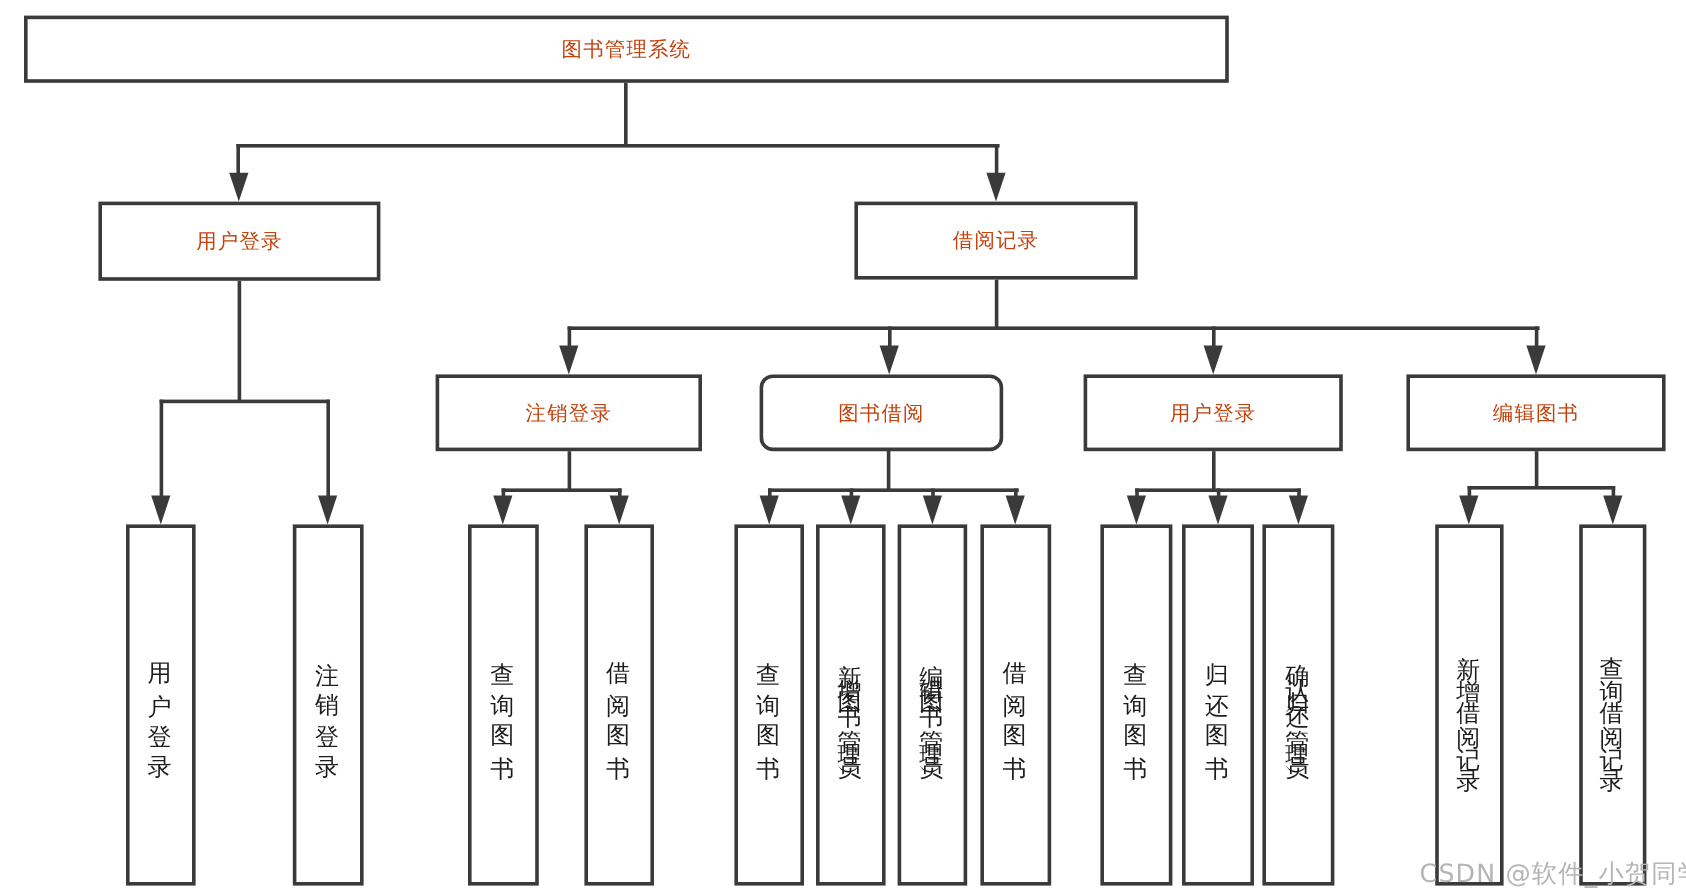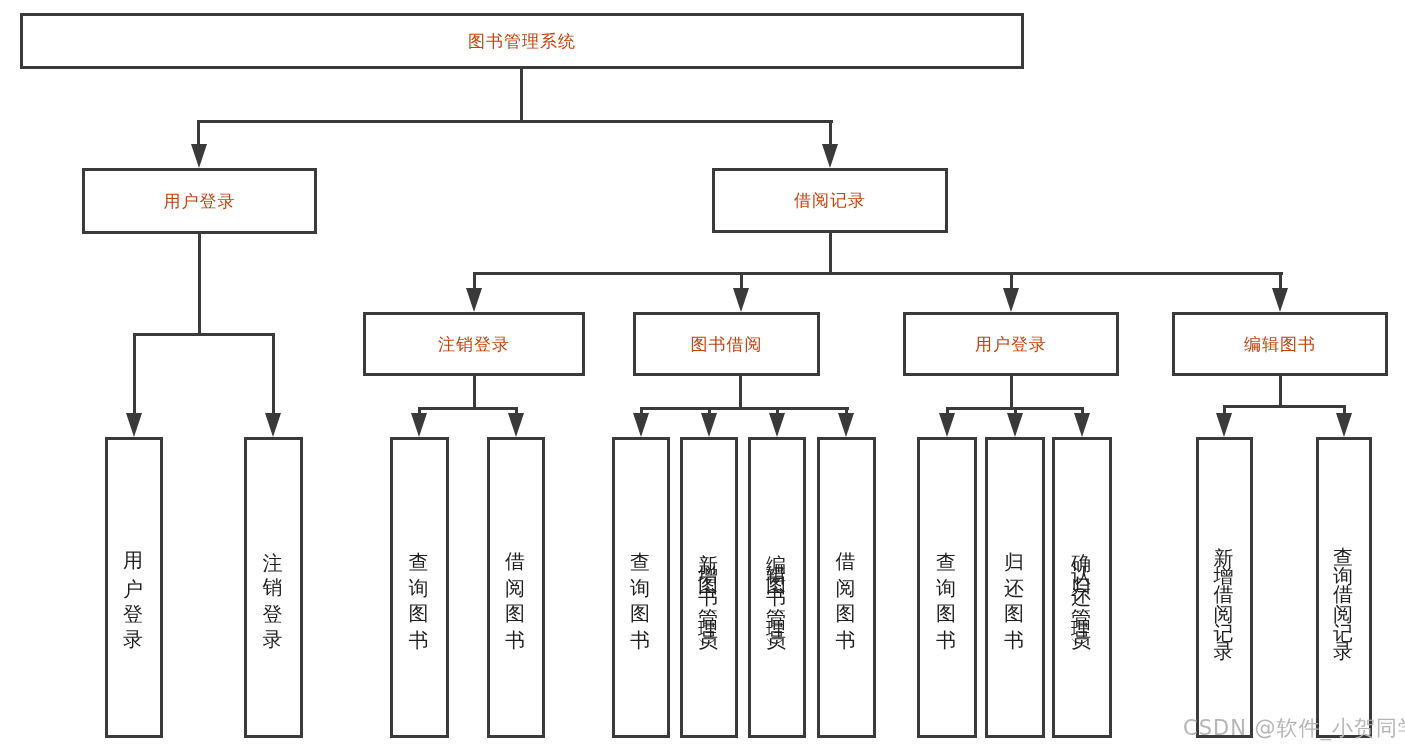--- a/index.html
+++ b/index.html
@@ -92,21 +92,21 @@
   <div class="vl" style="left:473px;top:272px;height:18px;"></div>
   <div class="ar" style="left:466px;top:288px;"></div>
   <div class="vl" style="left:740px;top:272px;height:18px;"></div>
   <div class="ar" style="left:733px;top:288px;"></div>
   <div class="vl" style="left:1010px;top:272px;height:18px;"></div>
   <div class="ar" style="left:1003px;top:288px;"></div>
   <div class="vl" style="left:1279px;top:272px;height:18px;"></div>
   <div class="ar" style="left:1272px;top:288px;"></div>
 
   <div class="box" style="left:363px;top:312px;width:222px;height:64px;">注销登录</div>
-  <div class="box" style="left:633px;top:312px;width:187px;height:64px;">图书借阅</div>
+  <div class="box" style="left:633px;top:312px;width:203px;height:64px;border-radius:11px;">图书借阅</div>
   <div class="box" style="left:903px;top:312px;width:216px;height:64px;">用户登录</div>
   <div class="box" style="left:1172px;top:312px;width:216px;height:64px;">编辑图书</div>
 
   <div class="vl" style="left:473px;top:375px;height:34px;"></div>
   <div class="hl" style="left:418px;top:407px;width:100px;"></div>
   <div class="vl" style="left:418px;top:407px;height:9px;"></div>
   <div class="ar" style="left:411px;top:413px;"></div>
   <div class="vl" style="left:515px;top:407px;height:9px;"></div>
   <div class="ar" style="left:508px;top:413px;"></div>
 

